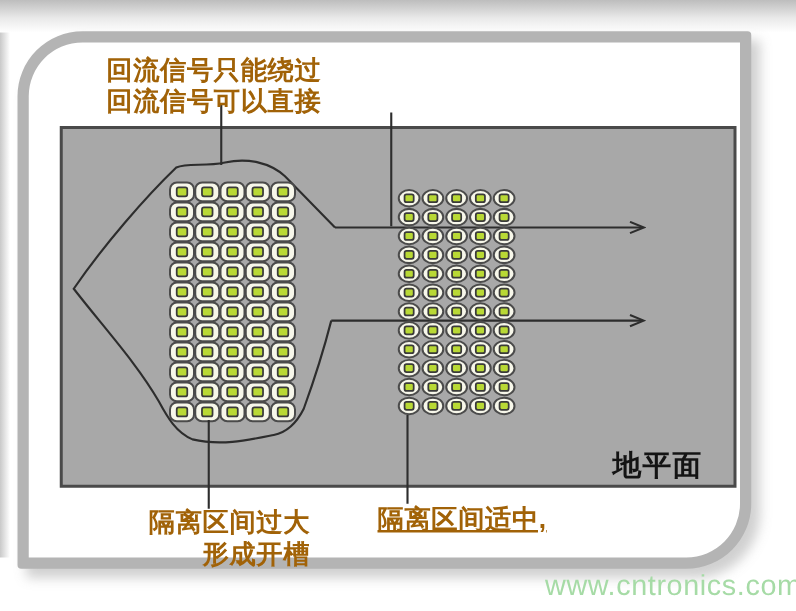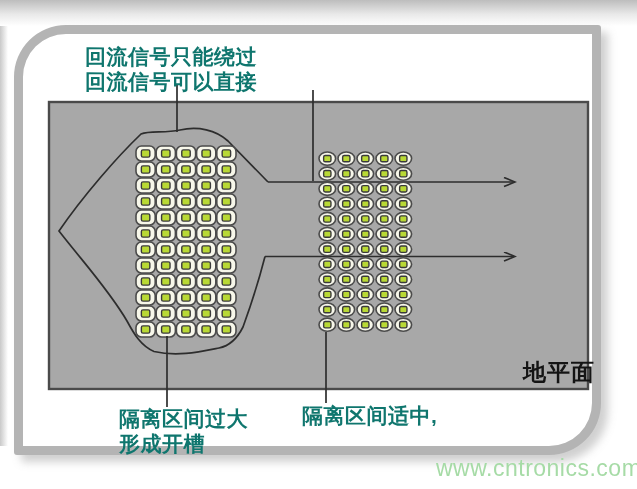--- a/index.html
+++ b/index.html
@@ -18,35 +18,35 @@
   }
   .card{
     position:absolute;left:14px;top:25px;width:587px;height:430px;z-index:1;
     box-sizing:border-box;background:#ffffff;
     border:9px solid #b4b4b4;
     border-radius:52px 3px 52px 3px;
     box-shadow:7px 7px 9px rgba(120,120,120,0.35);
   }
   .scene{position:absolute;left:0;top:0;width:637px;height:489px;z-index:2;pointer-events:none;}
   .callout{
-    position:absolute;z-index:3;color:#0f766e;font-size:21px;line-height:25px;
+    position:absolute;z-index:3;color:#a16207;font-size:21px;line-height:25px;
     font-weight:600;letter-spacing:0.5px;white-space:nowrap;
   }
   .plane-label{
     position:absolute;z-index:3;color:#141414;font-size:23px;font-weight:600;
-    letter-spacing:1px;white-space:nowrap;left:523px;top:357px;
+    letter-spacing:1px;white-space:nowrap;left:490px;top:357px;
   }
   .watermark{
     position:absolute;z-index:4;left:436px;top:455px;font-size:23px;font-weight:400;
     letter-spacing:0.5px;white-space:nowrap;
   }
   .t1{left:85px;top:44px;}
   .t2{left:298px;top:46px;}
-  .t3{left:119px;top:406px;}
-  .t4{left:302px;top:403px;}
+  .t3{left:119px;top:406px;text-align:right;}
+  .t4{left:302px;top:403px;text-decoration:underline;}
 </style>
 </head>
 <body>
 
 <div class="stage">
 
   <div class="top-fade"></div>
   <div class="left-fade"></div>
 
   <div class="card"></div>

